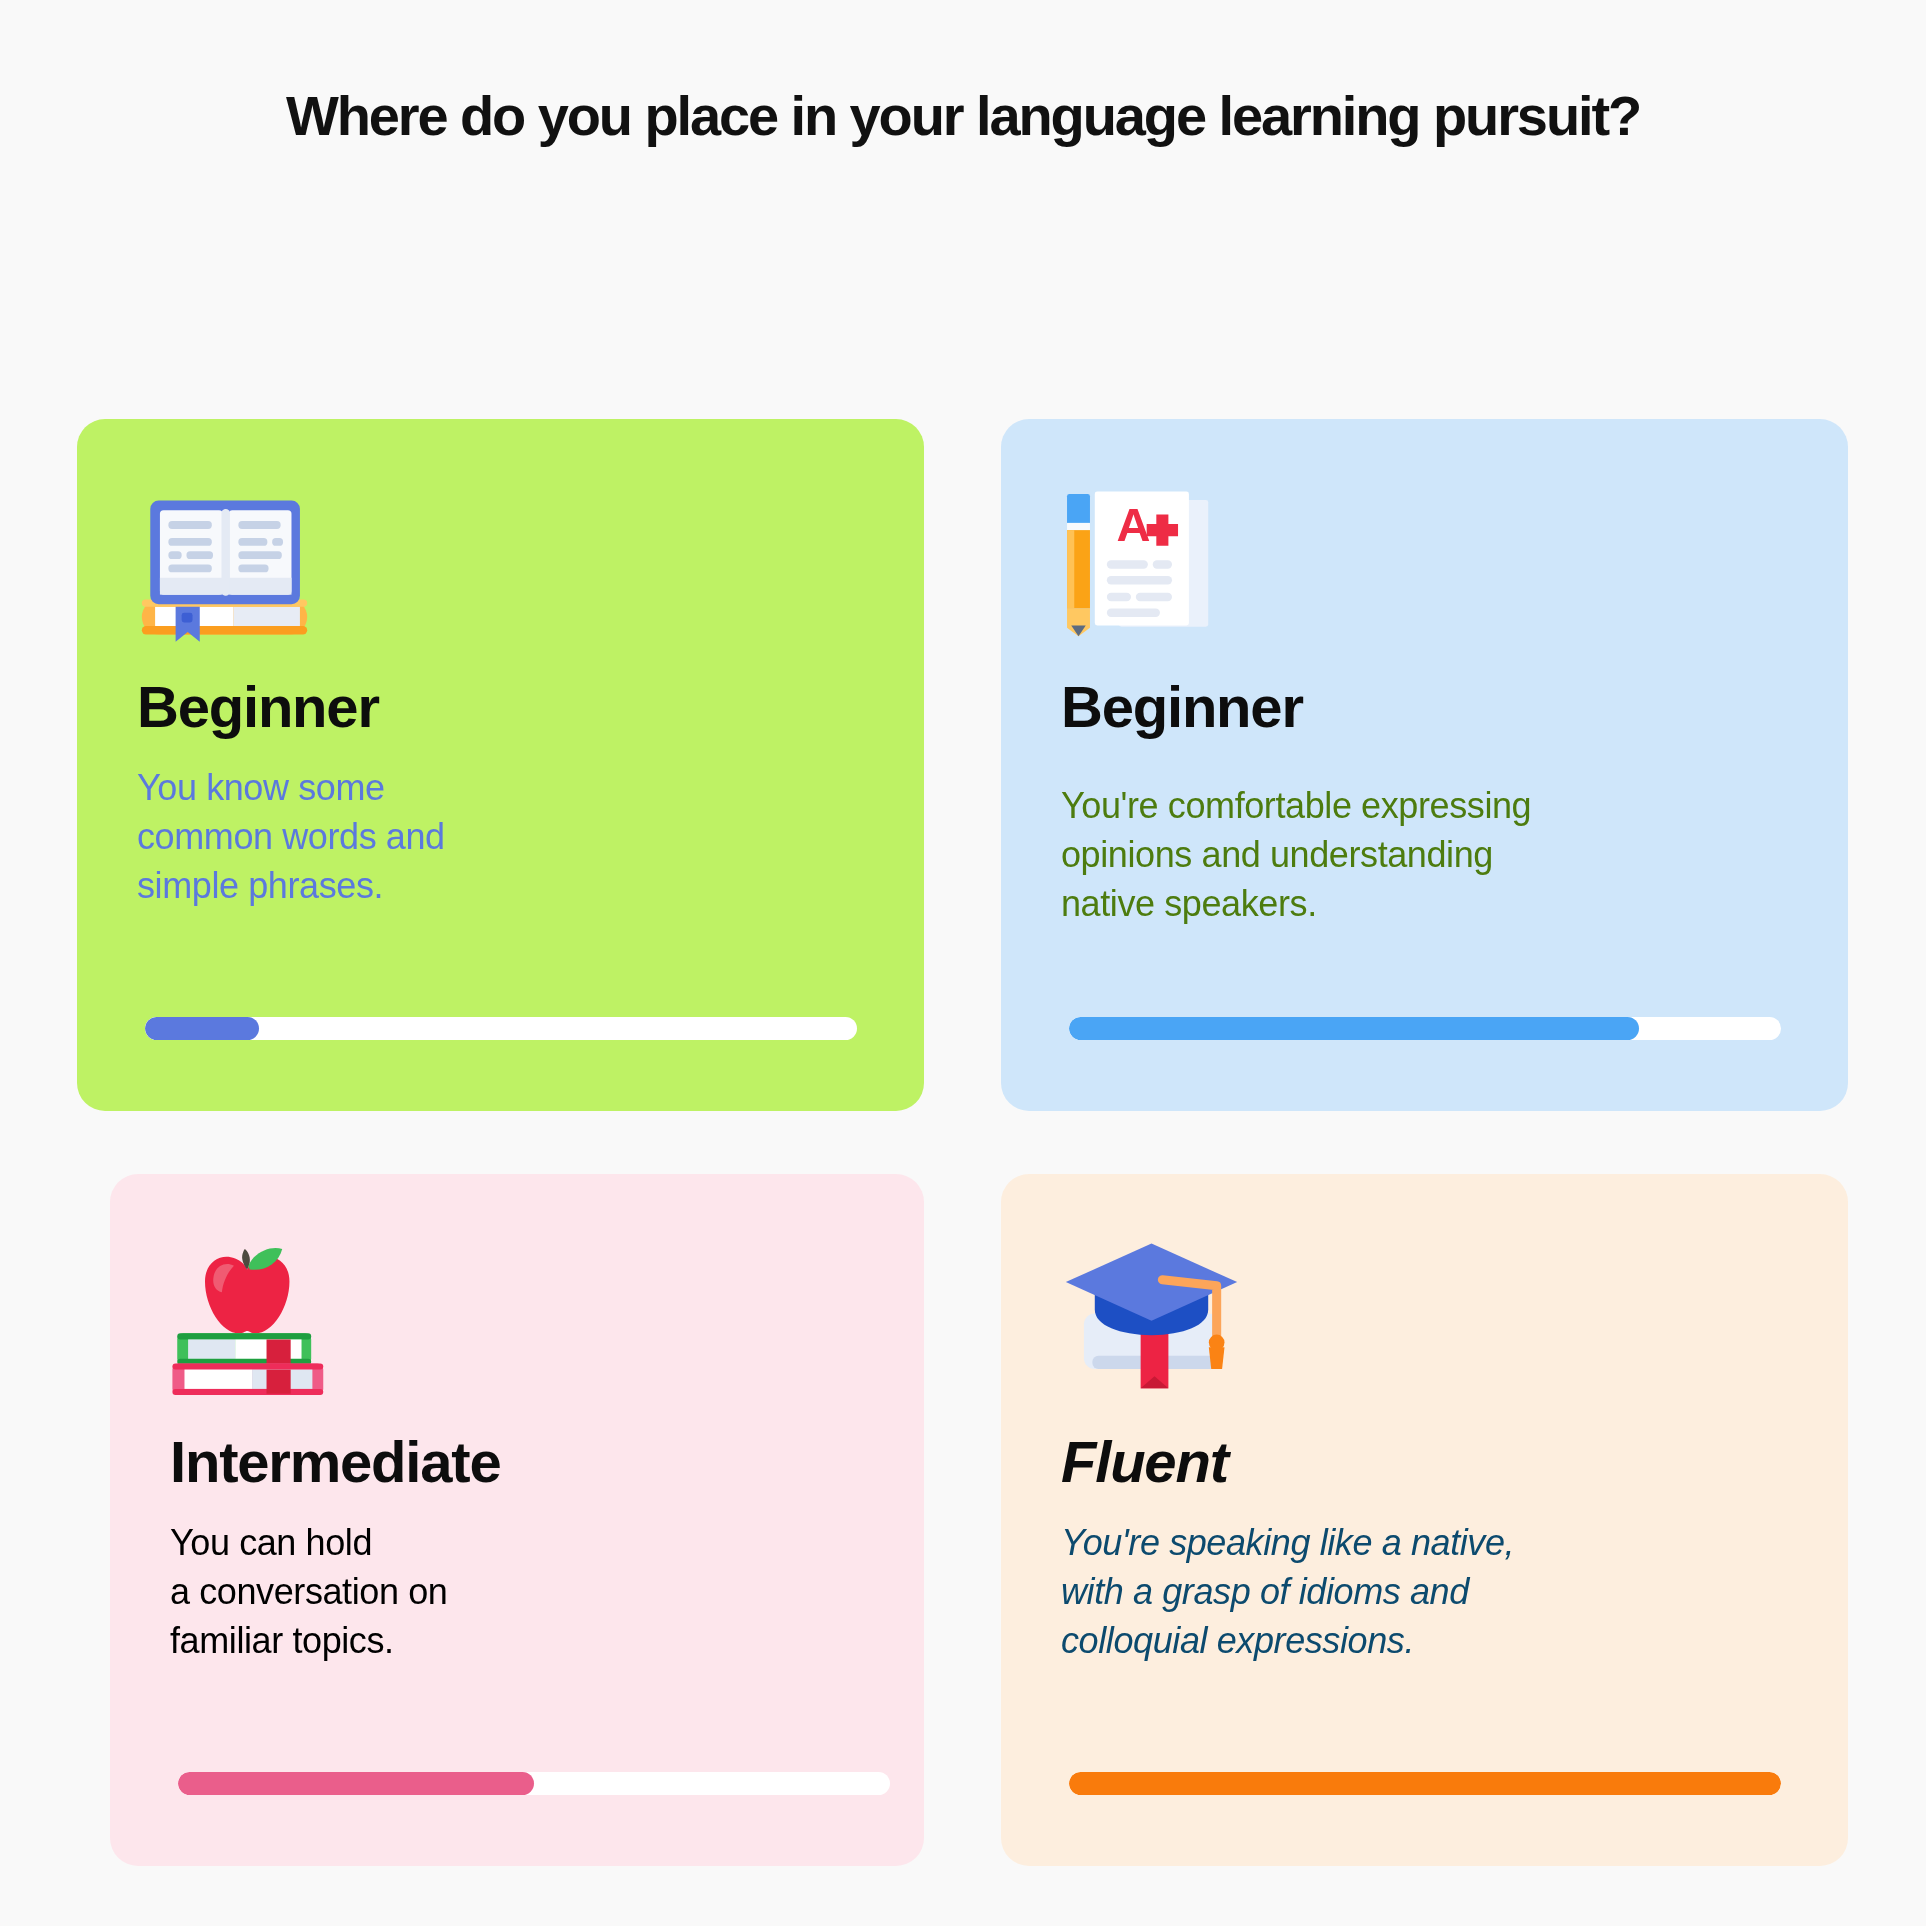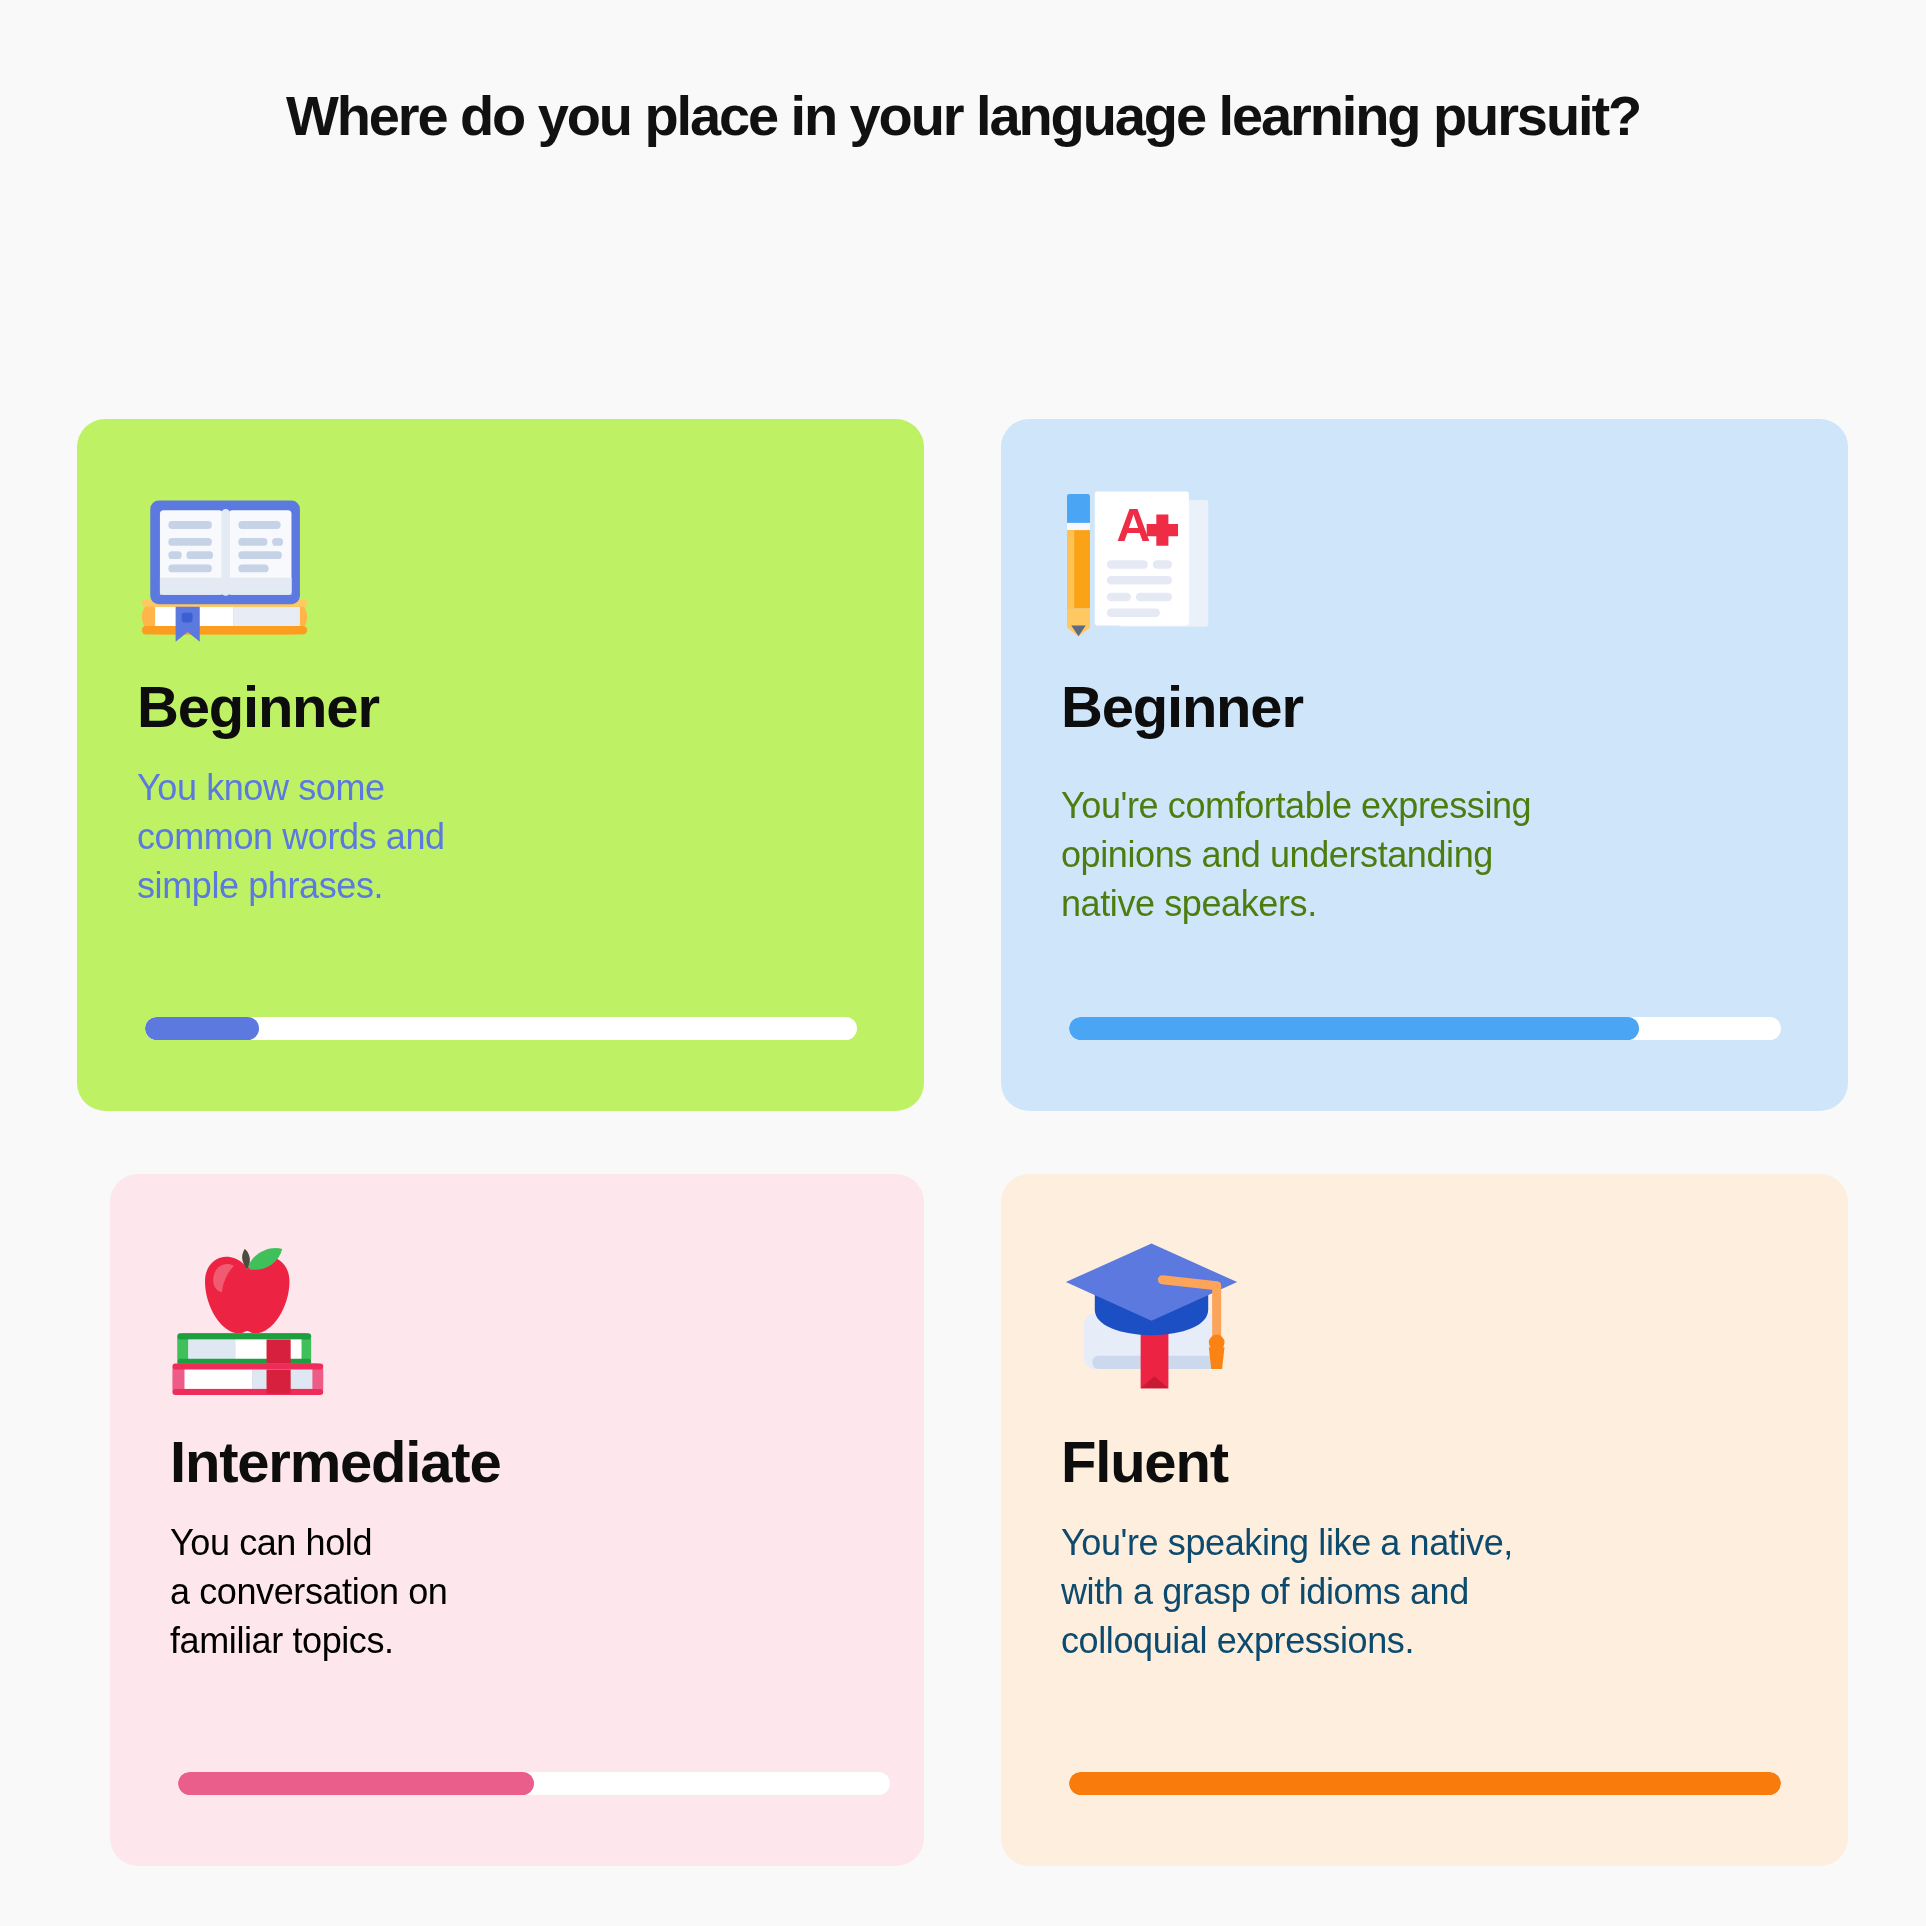--- a/index.html
+++ b/index.html
@@ -50,21 +50,21 @@
 
   .card {
     position: relative;
     border-radius: 28px;
     padding: 43px 60px 0 60px;
     overflow: hidden;
   }
   .card.beginner     { background: #bef264; }
   .card.advanced     { background: #cfe6fa; }
   .card.intermediate { background: #fde6ec; margin-left: 33px; }
-  .card.fluent       { background: #fdeede; }
+  .card.fluent       { background: #fdeede; font-style: italic; }
 
   .icon-wrap {
     height: 181px;
     display: flex;
     align-items: flex-end;
     margin-bottom: 34px;
   }
   .icon-wrap svg { display: block; }
 
   .card-title {

